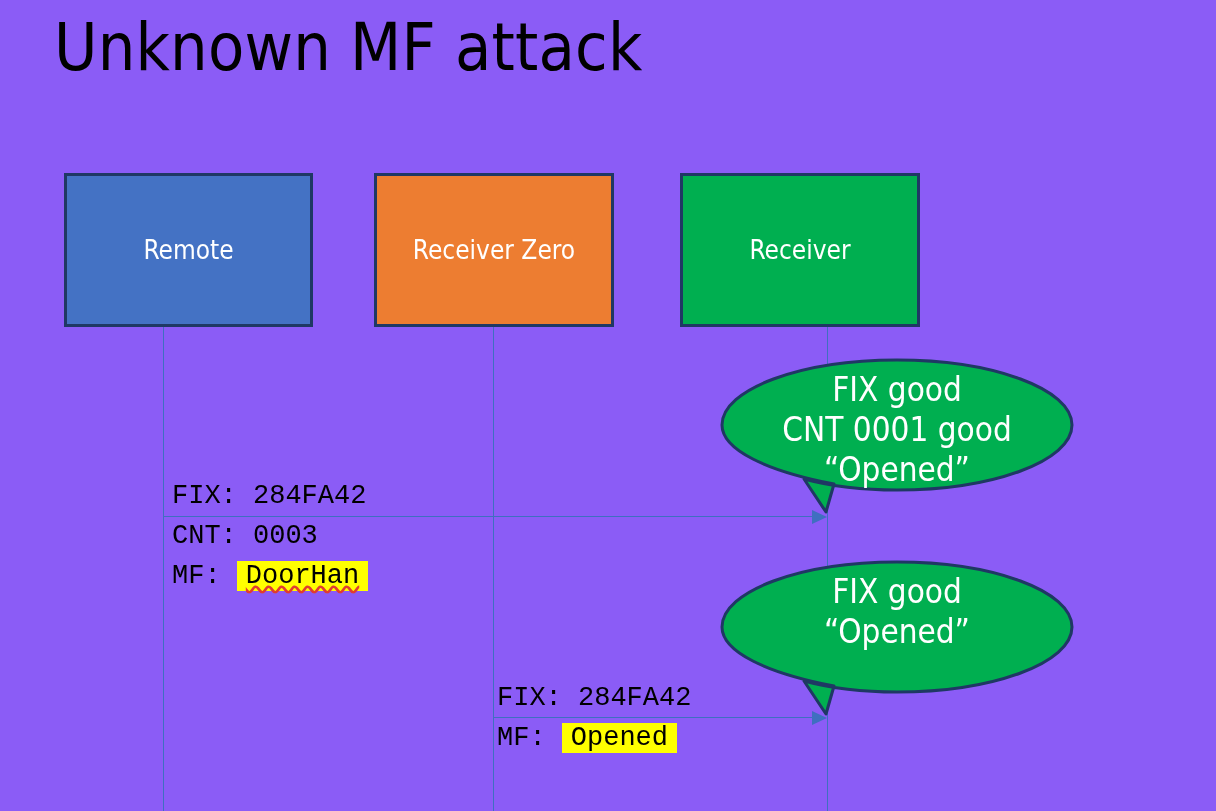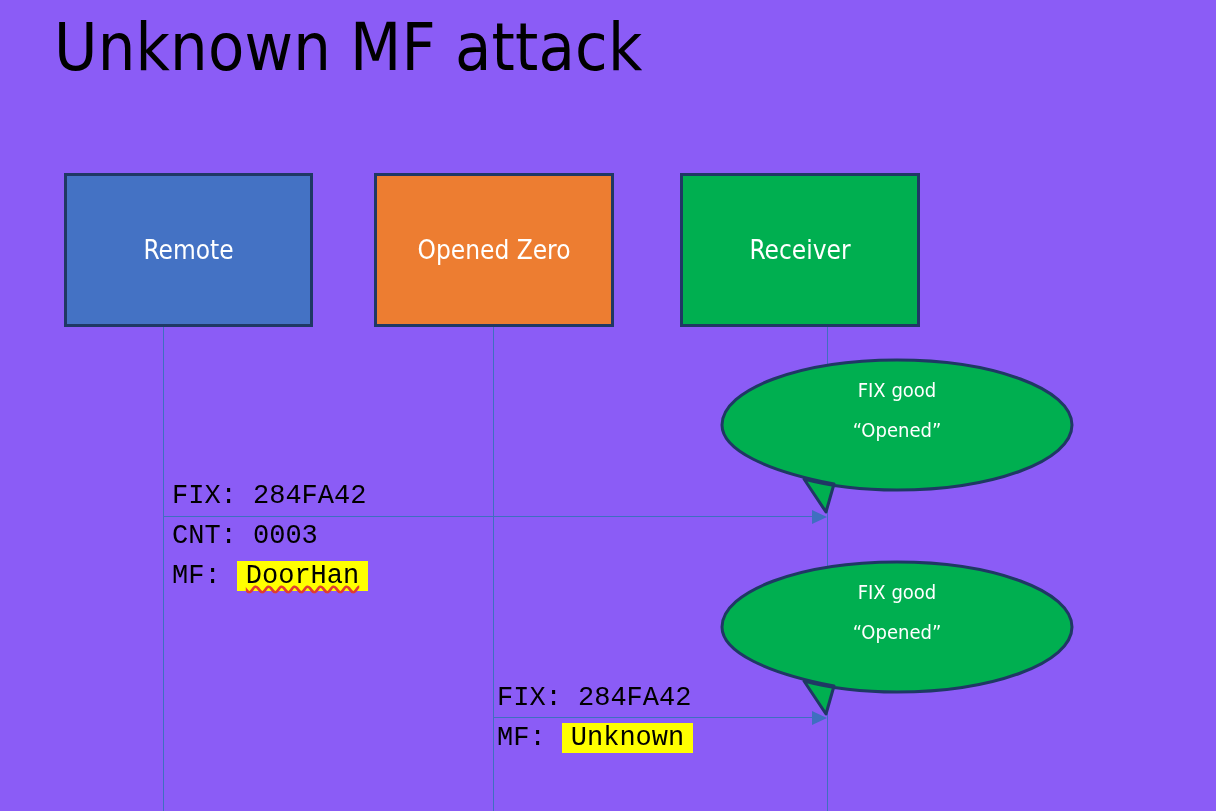--- a/index.html
+++ b/index.html
@@ -120,77 +120,78 @@
     top: 0;
     overflow: visible;
   }
   .callout-text {
     position: absolute;
     left: 0;
     top: 10px;
     width: 350px;
     text-align: center;
     font-family: "DejaVu Sans Condensed", "DejaVu Sans", sans-serif;
-    font-size: 20px;
+    font-size: 33px;
     line-height: 40px;
     color: #ffffff;
   }
   .callout-line { display: block; }
 </style>
 </head>
 <body>
 
 <div id="slide">
 
   <div class="slide-title">Unknown MF attack</div>
 
   <div class="lifeline" id="lifeline-remote"></div>
   <div class="lifeline" id="lifeline-flipper"></div>
   <div class="lifeline" id="lifeline-receiver"></div>
 
   <div class="actor-box" id="actor-remote">
     <span class="actor-label">Remote</span>
   </div>
   <div class="actor-box" id="actor-flipper">
-    <span class="actor-label">Opened Zero</span>
+    <span class="actor-label">Receiver Zero</span>
   </div>
   <div class="actor-box" id="actor-receiver">
     <span class="actor-label">Receiver</span>
   </div>
 
   <div class="msg-arrow-line" id="msg1-line"></div>
   <div class="msg-arrow-head" id="msg1-head"></div>
 
   <div class="msg-text" id="msg1-text">
     <div><span>FIX: </span><span>284FA42</span></div>
     <div><span>CNT: </span><span>0003</span></div>
     <div><span>MF: </span><span class="hl squiggle">DoorHan</span></div>
   </div>
 
   <div class="msg-arrow-line" id="msg2-line"></div>
   <div class="msg-arrow-head" id="msg2-head"></div>
 
   <div class="msg-text" id="msg2-text">
     <div><span>FIX: </span><span>284FA42</span></div>
-    <div><span>MF: </span><span class="hl">Unknown</span></div>
+    <div><span>MF: </span><span class="hl">Opened</span></div>
   </div>
 
   <div class="callout" id="callout-1">
     <svg width="350" height="160" viewBox="0 0 350 160">
       <path d="M 175 0
                C 271 0 350 29 350 65
                C 350 101 271 130 175 130
                C 140 130 108 126 82 119
                L 104 152
                L 112 124
                C 45 111 0 90 0 65
                C 0 29 79 0 175 0 Z" fill="#00AF50" stroke="#1F3864" stroke-width="3" stroke-linejoin="round"></path>
     </svg>
     <div class="callout-text">
       <span class="callout-line">FIX good</span>
+      <span class="callout-line">CNT 0001 good</span>
       <span class="callout-line">“Opened”</span>
     </div>
   </div>
 
   <div class="callout" id="callout-2">
     <svg width="350" height="160" viewBox="0 0 350 160">
       <path d="M 175 0
                C 271 0 350 29 350 65
                C 350 101 271 130 175 130
                C 140 130 108 126 82 119

